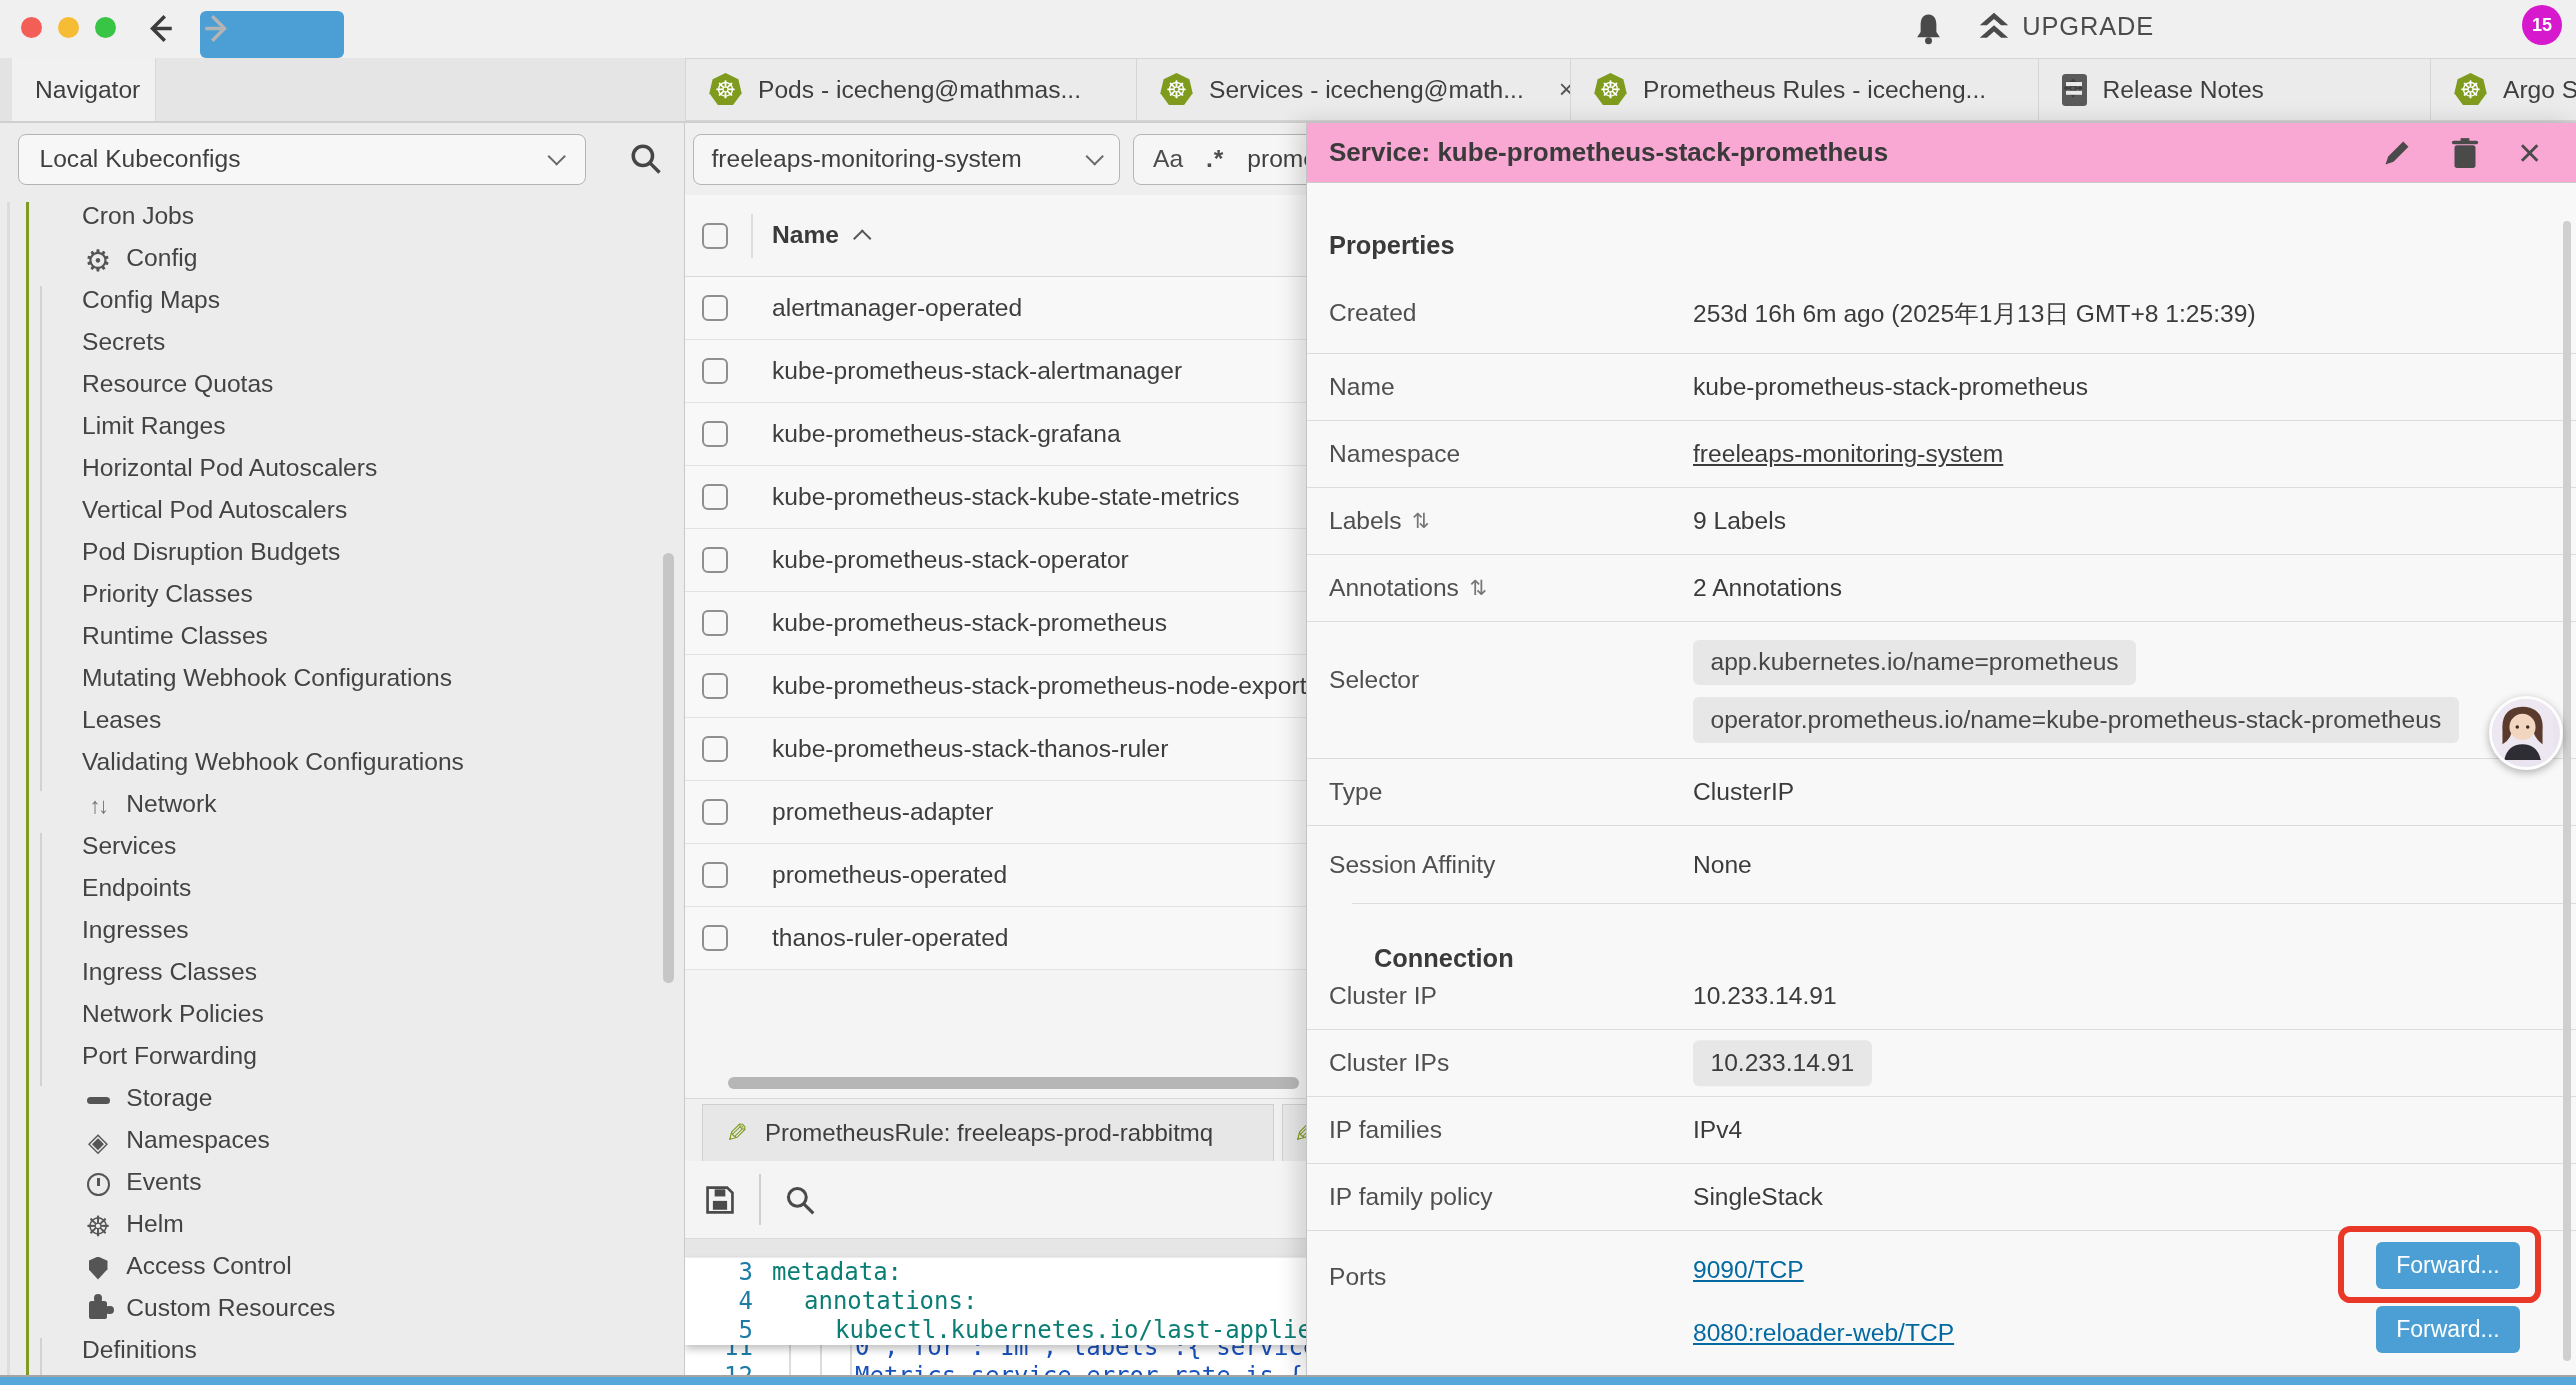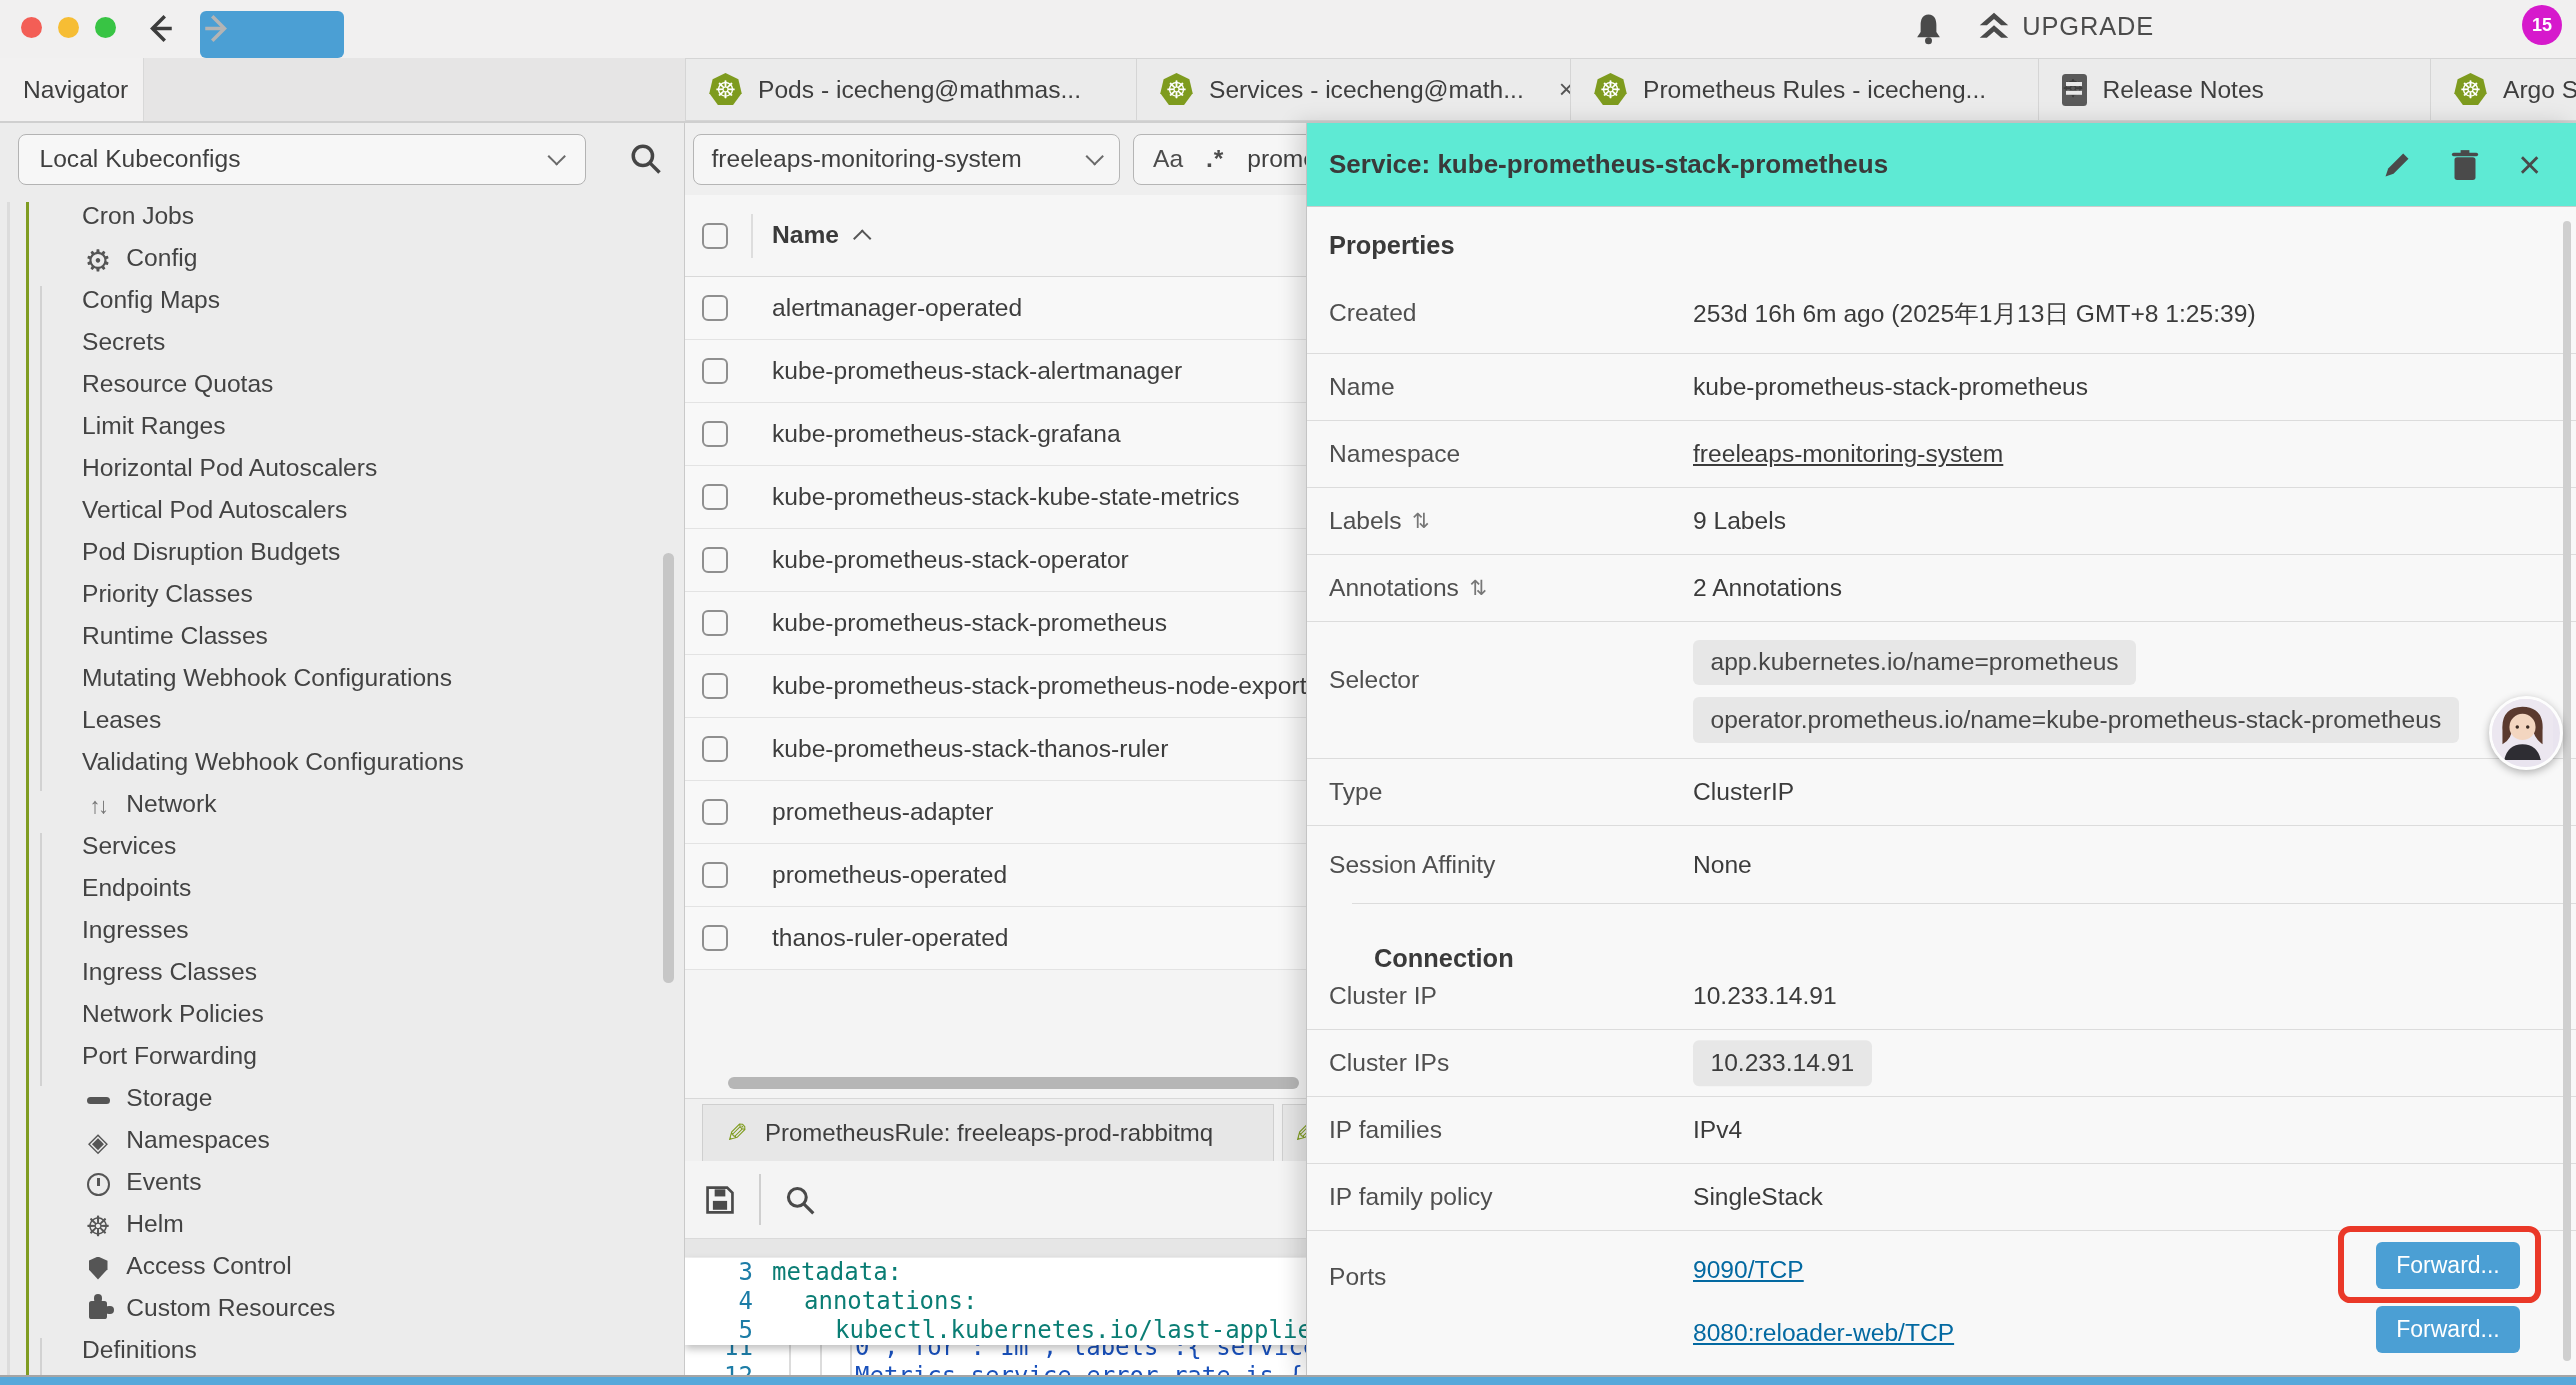--- a/index.html
+++ b/index.html
@@ -17,21 +17,21 @@
   .navarrow.fwd{left:200px;}
   .bell{position:absolute;left:1911px;top:11.4px;width:35px;height:35px;}
   .upgrade{position:absolute;left:1978px;top:10.5px;display:flex;align-items:center;gap:12.3px;
            color:#4c4c4c;font-size:25.4px;letter-spacing:0.9px;}
   .badge15{position:absolute;left:2522px;top:5.3px;width:40px;height:40px;border-radius:50%;
            background:#d619cc;color:#fff;font-size:18px;font-weight:bold;display:flex;
            align-items:center;justify-content:center;}
   
   .tabrow{position:absolute;left:0;top:58px;width:100%;height:65px;background:#e4e3e3;}
   .tabrow-line{position:absolute;left:0;top:121px;width:100%;height:1.8px;background:#cfcfcf;z-index:1;}
-  .navhead{position:absolute;left:0;top:58px;width:685px;height:63px;background:#e6e5e5;}
+  .navhead{position:absolute;left:12px;top:58px;width:685px;height:63px;background:#e6e5e5;}
   .navhead .navtab{position:absolute;left:0;top:0;width:144px;height:63px;background:#f2f1f1;
         border-right:1.8px solid #d8d8d8;display:flex;align-items:center;padding-left:23px;box-sizing:border-box;}
   .tabs{position:absolute;left:685px;top:58px;height:65px;display:flex;z-index:0;}
   .tab{box-sizing:border-box;height:63px;background:#ebebeb;border:1.8px solid #d5d5d5;border-left:none;
        display:flex;align-items:center;gap:16px;padding:0 23px;white-space:nowrap;overflow:hidden;}
   .tab:first-child{border-left:1.8px solid #d5d5d5;}
   .tab:nth-child(1){width:452px;}
   .tab:nth-child(2){width:434px;}
   .tab:nth-child(3){width:468px;}
   .tab:nth-child(4){width:392px;}
@@ -131,21 +131,21 @@
   .clip11{height:16.7px;overflow:hidden;position:relative;z-index:1;}
   .clip11 .eline{margin-top:-12.3px;}
   .iguides{position:absolute;left:104px;top:87px;bottom:0;z-index:0;}
   .iguides i{position:absolute;top:0;bottom:0;width:1.8px;background:#dcdcdc;}
   .ind1{padding-left:32px;}
   .ind2{padding-left:63px;}
   .ind5{padding-left:83px;}
   
   .panel{position:absolute;left:1306px;top:123px;width:1270px;bottom:8px;background:#f8f8f8;
          border-left:1.8px solid #c4c4c4;box-sizing:border-box;box-shadow:-8.8px 0 21px rgba(0,0,0,.14);z-index:5;}
-  .phead{position:relative;height:84px;background:#5eead4;border-bottom:1.8px solid #cccccc;
+  .phead{position:relative;height:60px;background:#f9a8d4;border-bottom:1.8px solid #cccccc;
          display:flex;align-items:center;box-sizing:border-box;padding:0 35px 0 22px;}
   .phead .ptitle{font-weight:bold;font-size:26px;color:#3a3a3a;}
   .phead .picons{margin-left:auto;display:flex;gap:39px;align-items:center;color:#4a4a4a;}
   .pbody{position:absolute;left:0;top:68px;right:0;bottom:0;overflow:hidden;}
   .pheading{font-weight:bold;font-size:25.4px;color:#3a3a3a;padding:40px 0 0 22px;box-sizing:border-box;}
   .pheading.h1{height:82px;}
   .pheading.h2{height:60px;border-top:1.8px solid #dcdcdc;margin-left:45px;}
   .prow{position:relative;border-bottom:1.8px solid #dcdcdc;box-sizing:border-box;}
   .prow .plabel{position:absolute;left:22px;top:50%;transform:translateY(-50%);color:#4f4f4f;
                 display:flex;align-items:center;gap:10.5px;}

